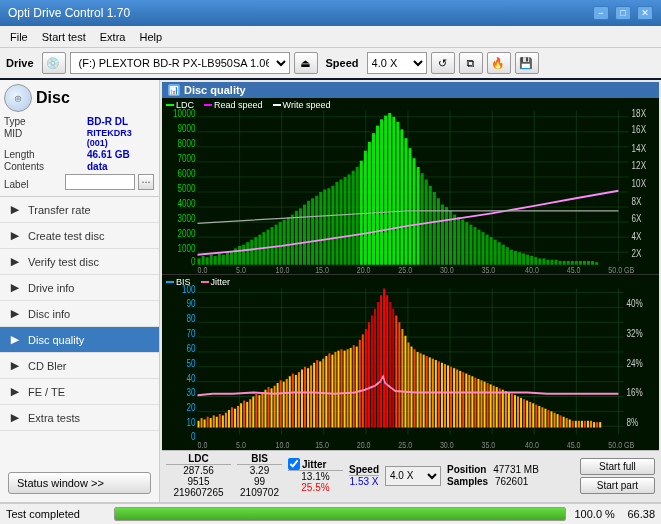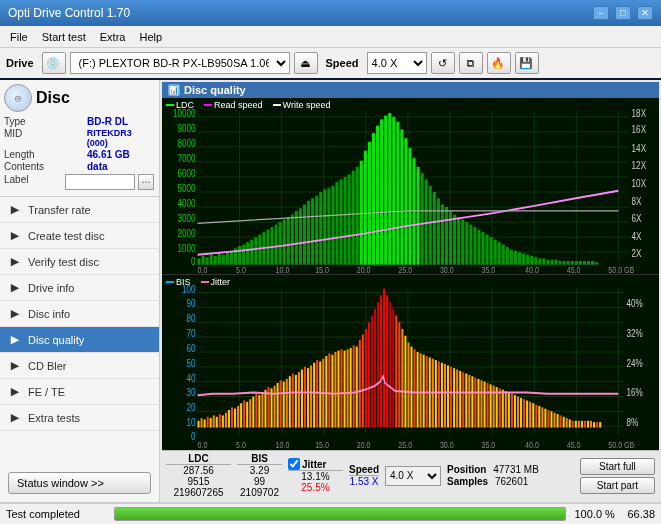--- a/index.html
+++ b/index.html
@@ -122,21 +122,21 @@
     .disc-info-row {
       display: flex;
       font-size: 10px;
       margin: 1px 0;
     }
     .disc-info-label { width: 58px; color: #333; }
     .disc-info-value { color: #0000cc; font-weight: bold; margin-left: 25px; }
     .disc-info-value.data { color: #0000cc; }
     .label-row {
       display: flex;
-      align-items: flex-start;
+      align-items: flex-end;
       font-size: 10px;
       margin: 2px 0;
       gap: 3px;
     }
     .label-input {
       width: 70px;
       height: 16px;
       border: 1px solid #999;
       font-size: 10px;
     }
@@ -308,21 +308,21 @@
       <div class="disc-panel-header">
         <div class="disc-icon">◎</div>
         <span class="disc-panel-title">Disc</span>
       </div>
       <div class="disc-info-row">
         <span class="disc-info-label">Type</span>
         <span class="disc-info-value">BD-R DL</span>
       </div>
       <div class="disc-info-row">
         <span class="disc-info-label">MID</span>
-        <span class="disc-info-value" style="font-size:9px;">RITEKDR3 (000)</span>
+        <span class="disc-info-value" style="font-size:9px;">RITEKDR3 (001)</span>
       </div>
       <div class="disc-info-row">
         <span class="disc-info-label">Length</span>
         <span class="disc-info-value">46.61 GB</span>
       </div>
       <div class="disc-info-row">
         <span class="disc-info-label">Contents</span>
         <span class="disc-info-value data">data</span>
       </div>
       <div class="label-row">

